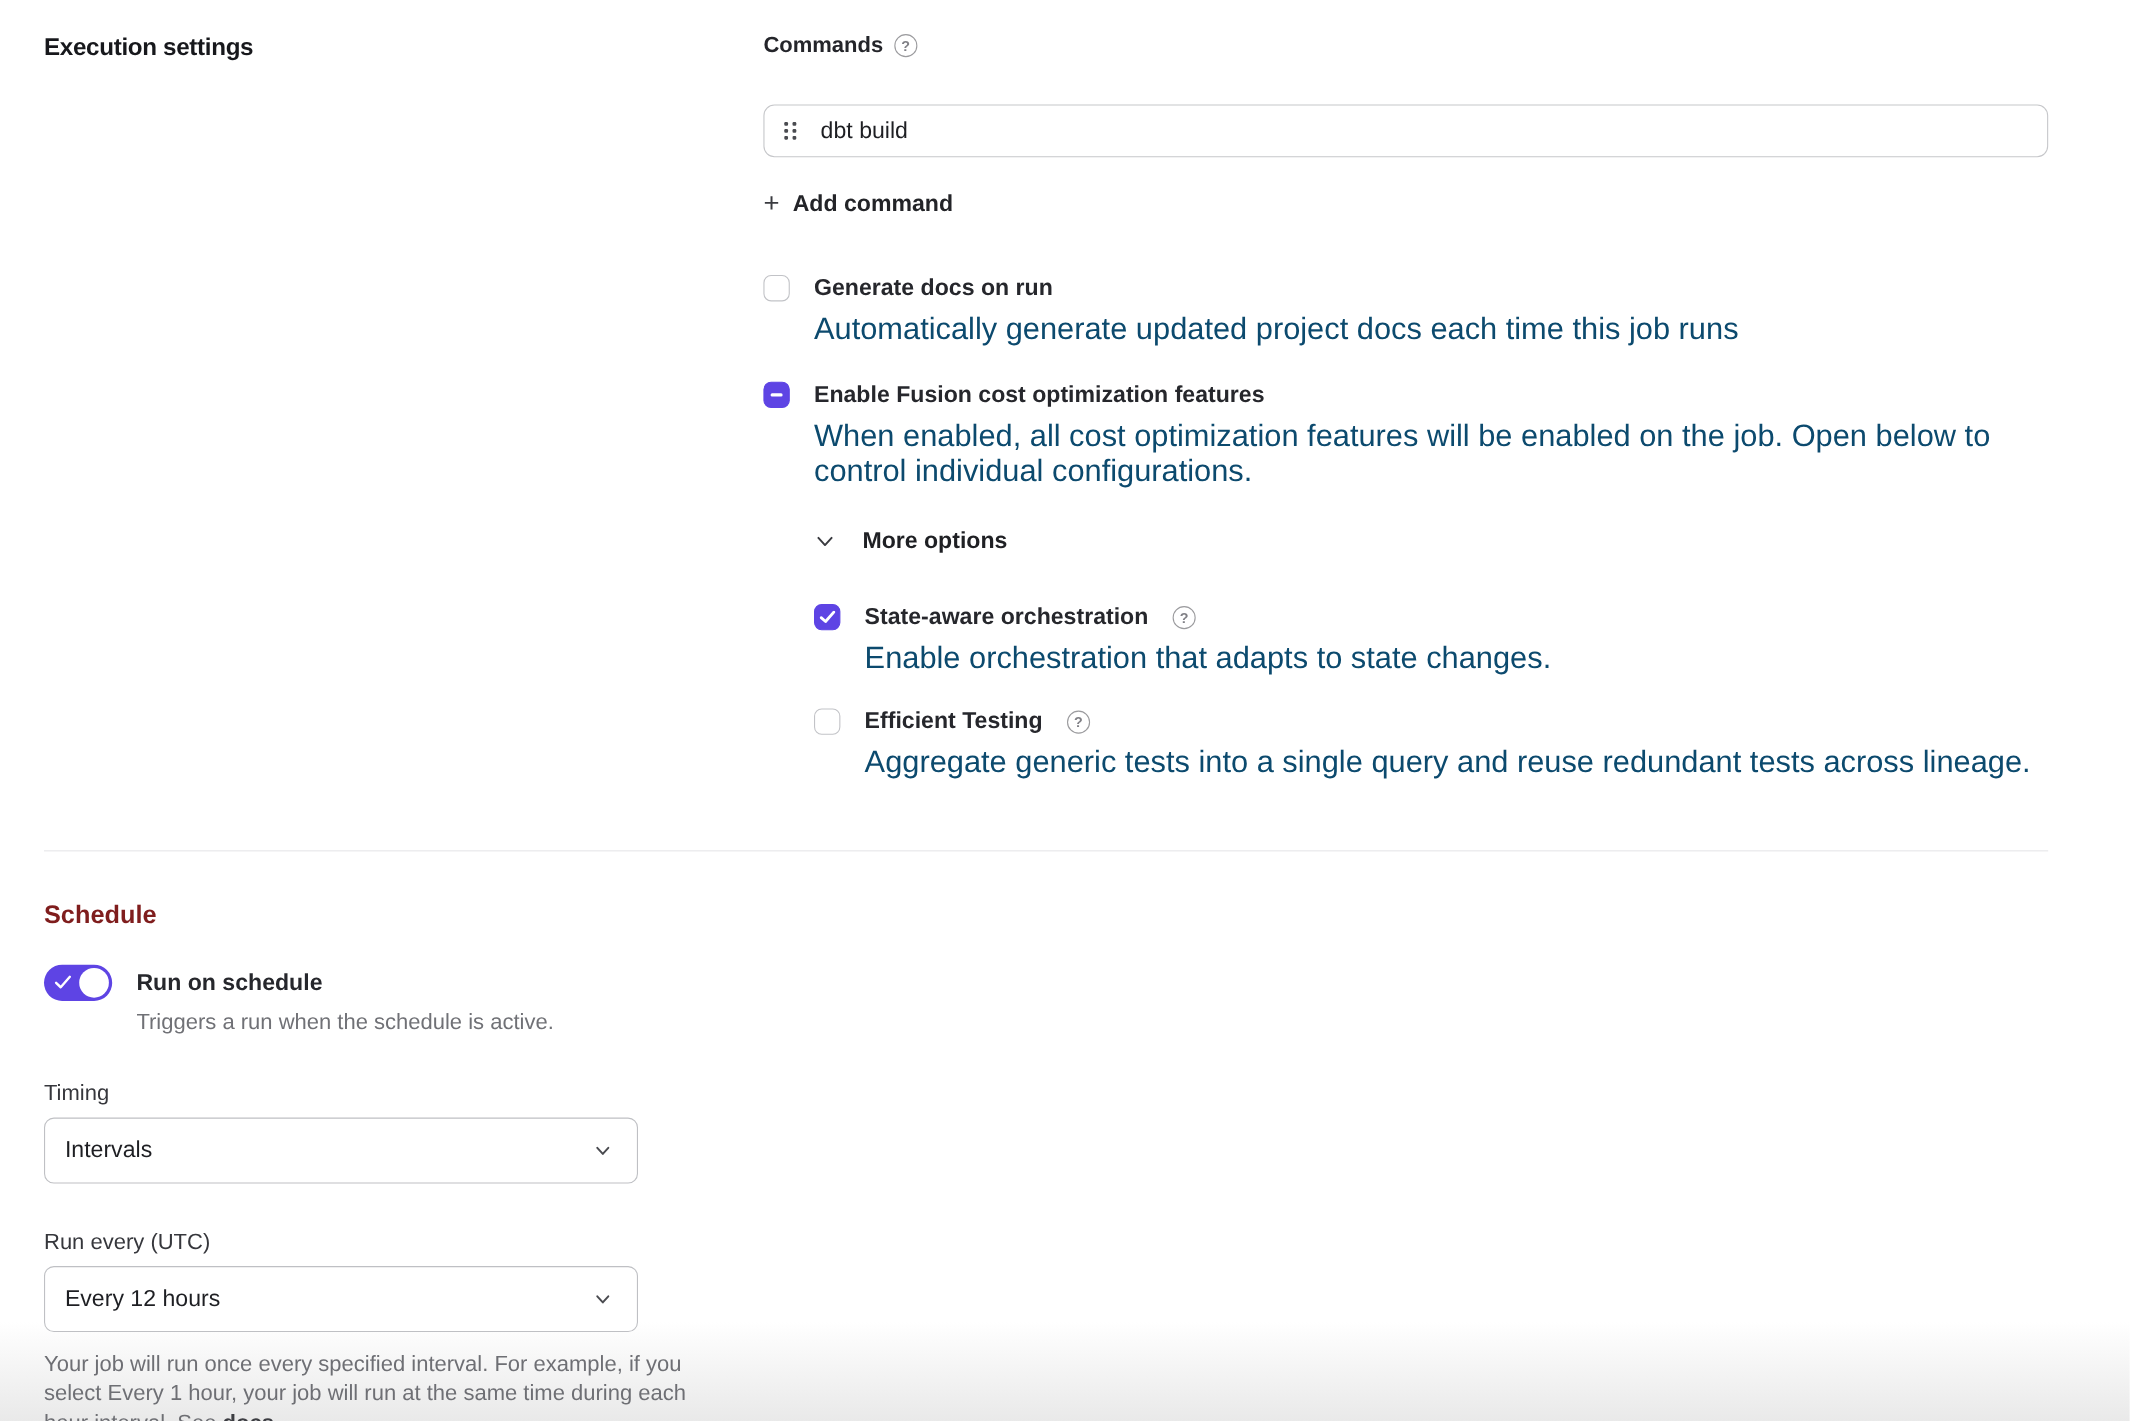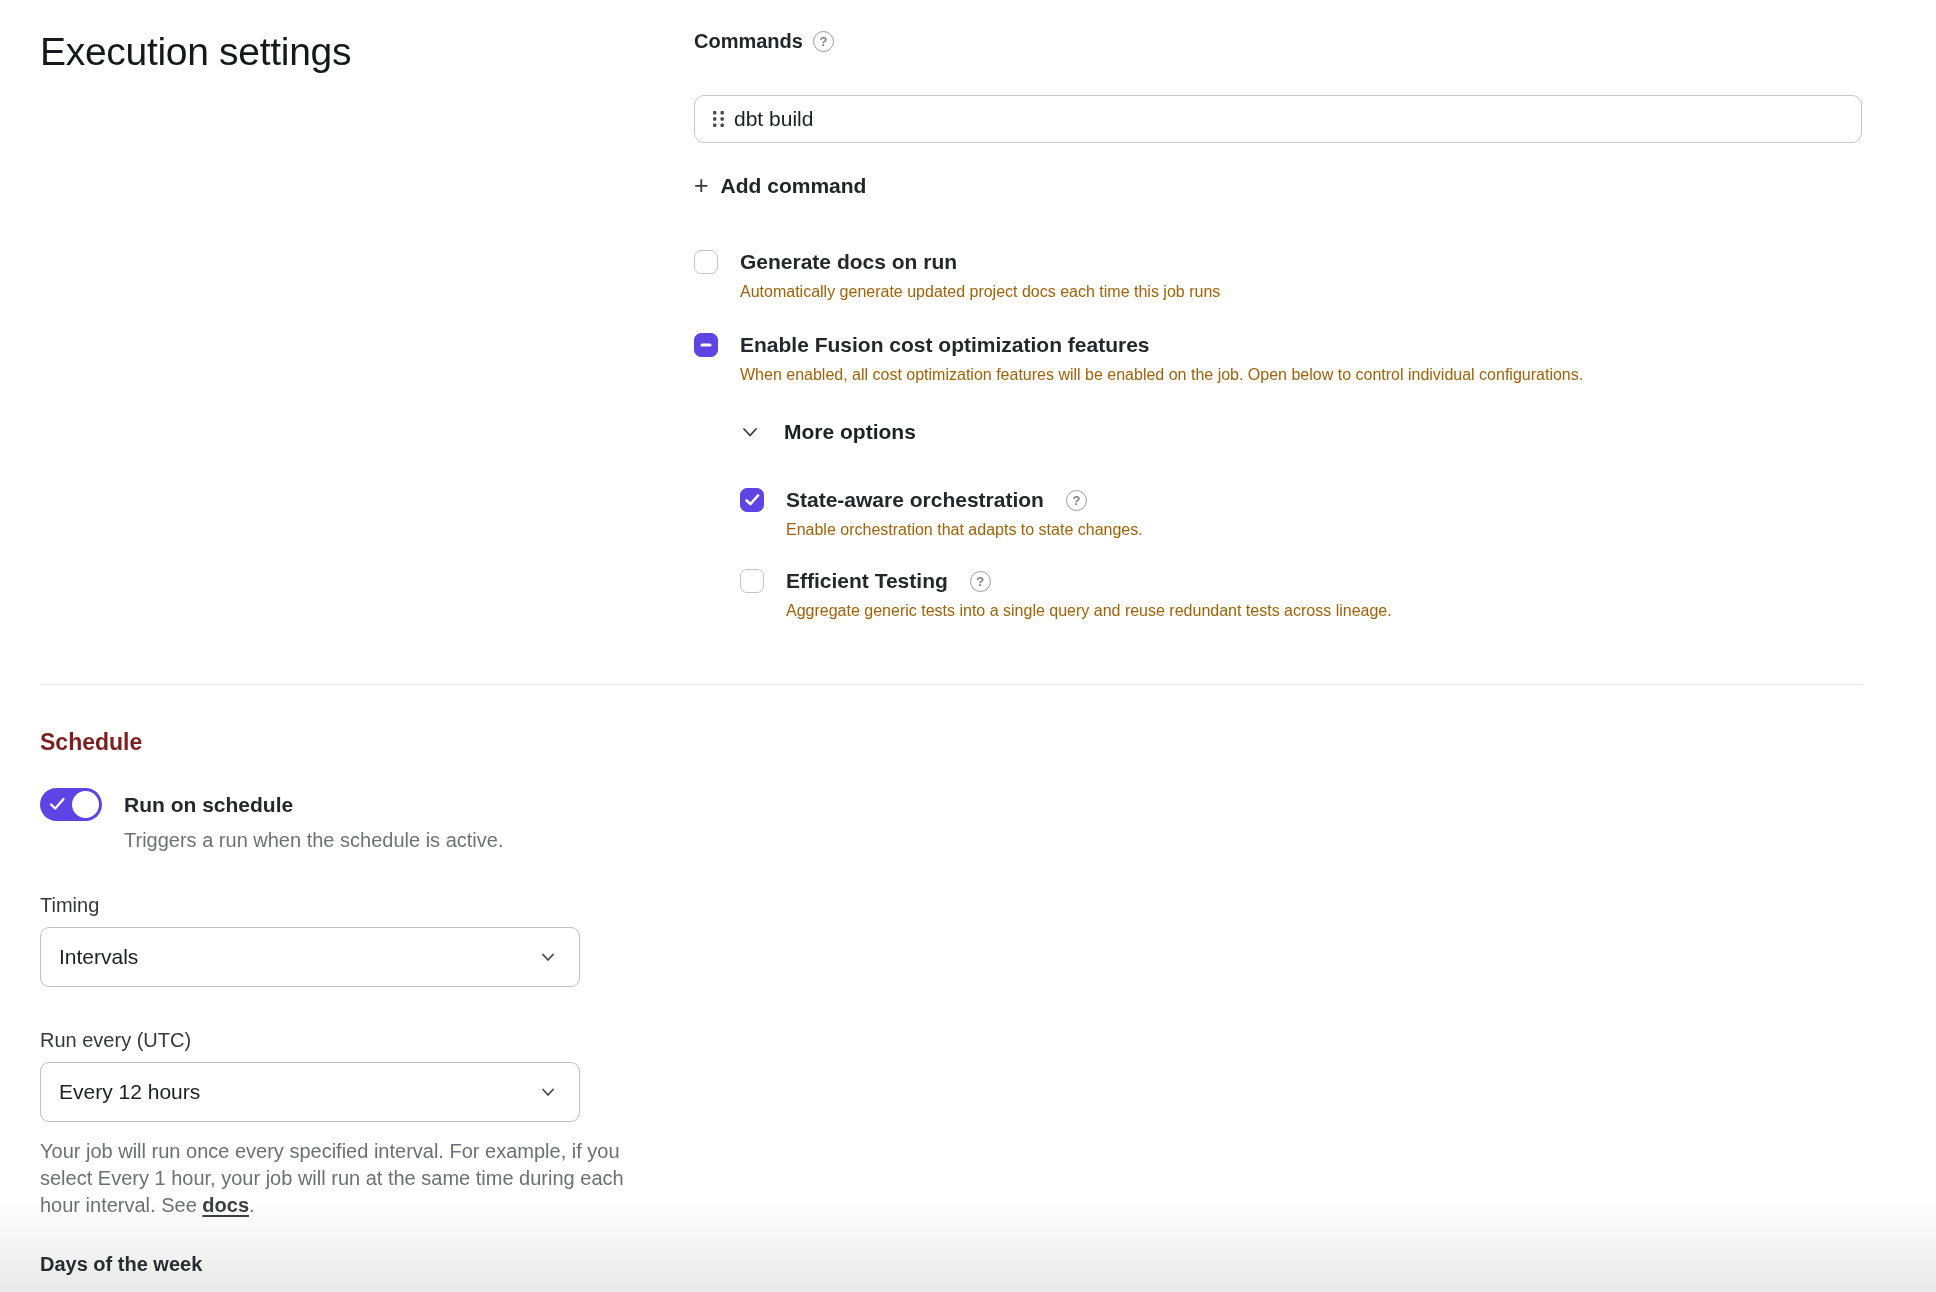--- a/index.html
+++ b/index.html
@@ -9,58 +9,58 @@
     color:#262626;
     background: linear-gradient(180deg, #ffffff 0%, #ffffff 93%, #e9e9e9 100%);
     overflow:hidden;
   }
   .page { width:1936px; height:1292px; padding:30px 74px 0 40px; }
 
   .section { display:flex; align-items:flex-start; }
   .left-col { width:654px; flex:0 0 654px; }
   .right-col { flex:1; min-width:0; }
 
-  h2.section-title { font-size:39px; font-weight:400; color:#17181c; letter-spacing:-0.3px; }
+  h2.section-title { font-size:22px; font-weight:700; color:#17181c; letter-spacing:-0.3px; }
   .section-subtitle { margin-top:12px; font-size:20px; color:#5f6168; }
 
   .field-label-row { display:flex; align-items:center; gap:10px; }
   .field-label { font-size:20px; font-weight:600; color:#24252a; }
 
   .help-circle {
     width:21px; height:21px; border:1.5px solid #9b9b9e; border-radius:50%;
     display:inline-flex; align-items:center; justify-content:center;
     font-size:13px; font-weight:600; color:#808086; line-height:1;
   }
 
   
   .command-input {
     margin-top:42px; height:48px; width:100%;
     border:1.5px solid #c6c7ca; border-radius:10px; background:#fff;
-    display:flex; align-items:center; padding:0 16px; gap:8px;
+    display:flex; align-items:center; padding:0 16px; gap:20px;
   }
   .drag-handle { display:flex; align-items:center; }
   .command-text { font-size:21px; color:#1e1f23; }
 
   .add-command {
     margin-top:30px; display:inline-flex; align-items:center; gap:12px;
     background:none; border:none; cursor:pointer;
     font-family:inherit; font-size:21px; font-weight:600; color:#232428;
   }
   .plus-glyph { font-size:25px; font-weight:400; color:#3a3b40; line-height:1; }
 
   
   .check-row { display:flex; align-items:center; gap:22px; }
   .checkbox {
     width:24px; height:24px; border-radius:7px; flex:0 0 24px;
     border:1.5px solid #c2c3c7; background:#fff; cursor:pointer;
     display:flex; align-items:center; justify-content:center;
   }
   .checkbox.checked, .checkbox.indeterminate { background:#5e44e4; border-color:#5e44e4; }
   .check-label { font-size:21px; font-weight:600; color:#26272c; }
-  .check-desc { font-size:16px; color:#a16207; margin-top:9px; }
+  .check-desc { font-size:28px; color:#0c4a6e; margin-top:9px; }
   .desc-indent { margin-left:46px; }
 
   .mt-section { margin-top:52px; }
   .mt-row { margin-top:32px; }
 
   
   .more-options {
     margin-top:36px; margin-left:46px;
     display:inline-flex; align-items:center; gap:24px;
     background:none; border:none; cursor:pointer; font-family:inherit;

